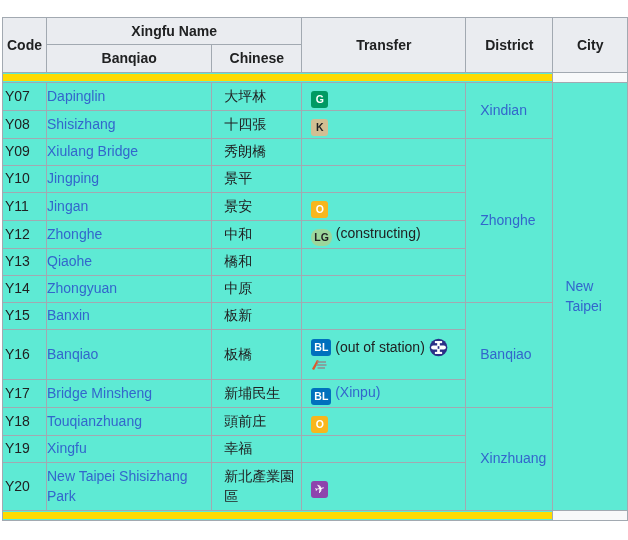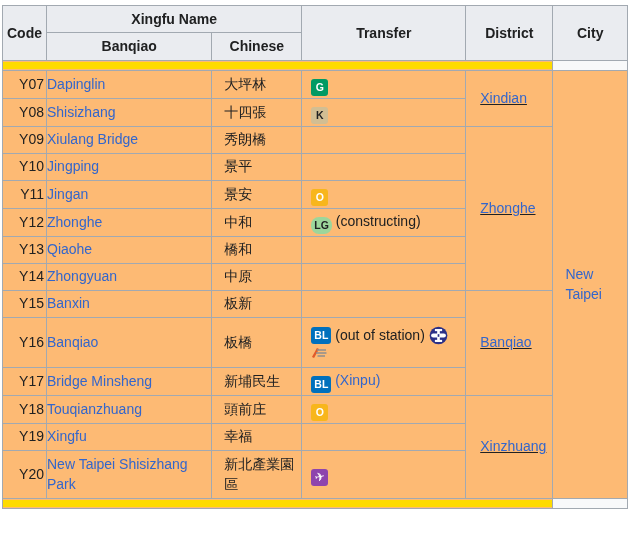--- a/index.html
+++ b/index.html
@@ -1,27 +1,27 @@
 <!DOCTYPE html>
 <html><head>
 <meta charset="utf-8">
 <style>
   html,body{margin:0;padding:0;background:#ffffff;width:628px;height:540px;overflow:hidden;
     font-family:"Liberation Sans","DejaVu Sans",sans-serif;color:#202122;font-size:14px;}
-  table{border-collapse:collapse;table-layout:fixed;margin:5px 0 0 2px;background:#fdba74;}
+  table{border-collapse:collapse;table-layout:fixed;margin:17px 0 0 2px;background:#5eead4;}
   td,th{border:1px solid #a2a9b1;vertical-align:middle;padding:2px 6px;line-height:1.45;}
   th{background:#eaecf0;font-weight:bold;text-align:center;padding:3px 4px;}
   col.c-code{width:41px;} col.c-eng{width:170px;} col.c-chi{width:92px;}
   col.c-tra{width:168px;} col.c-dis{width:78px;} col.c-city{width:76px;}
   tr.r{height:27px;} tr.r-tall{height:50px;} tr.r-tall2{height:48px;}
-  td.code{text-align:right;padding:2px 2px;}
+  td.code{text-align:left;padding:2px 2px;}
   td.eng{padding-left:0;}
   td.chi{padding-left:12px;}
   td.transfer{padding-left:9px;}
-  td.district{padding-left:14px;text-decoration:underline;}
+  td.district{padding-left:14px;}
   td.city{padding-left:12px;}
   a,.link{color:#3366cc;text-decoration:none;cursor:pointer;}
   .badge{display:inline-block;min-width:11px;height:17px;line-height:17px;padding:0 3px;
     border-radius:3px;font-size:10.5px;font-weight:bold;text-align:center;vertical-align:-3px;}
   .badge.plane{font-size:12px;}
   .plane-glyph{display:inline-block;transform:rotate(-12deg);}
   tr.sep td{padding:0;height:9px;border-left:1px solid #a2a9b1;border-right:1px solid #a2a9b1;}
   tr.sep .bar{height:7px;margin:1px 0;}
   td.sep-city{background:#f8f9fa;}
   .tline{display:flex;align-items:center;gap:4px;}

